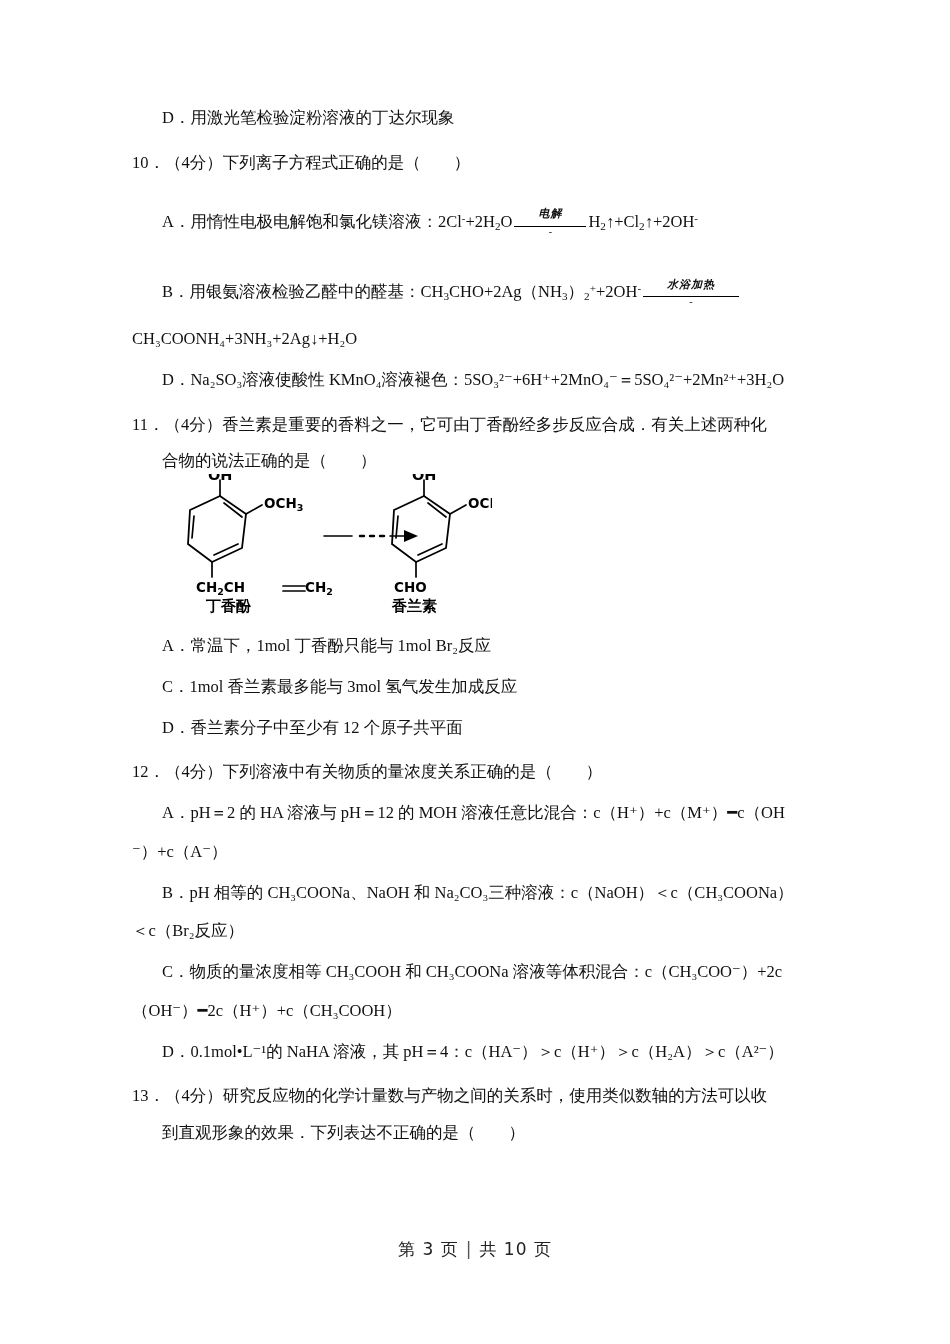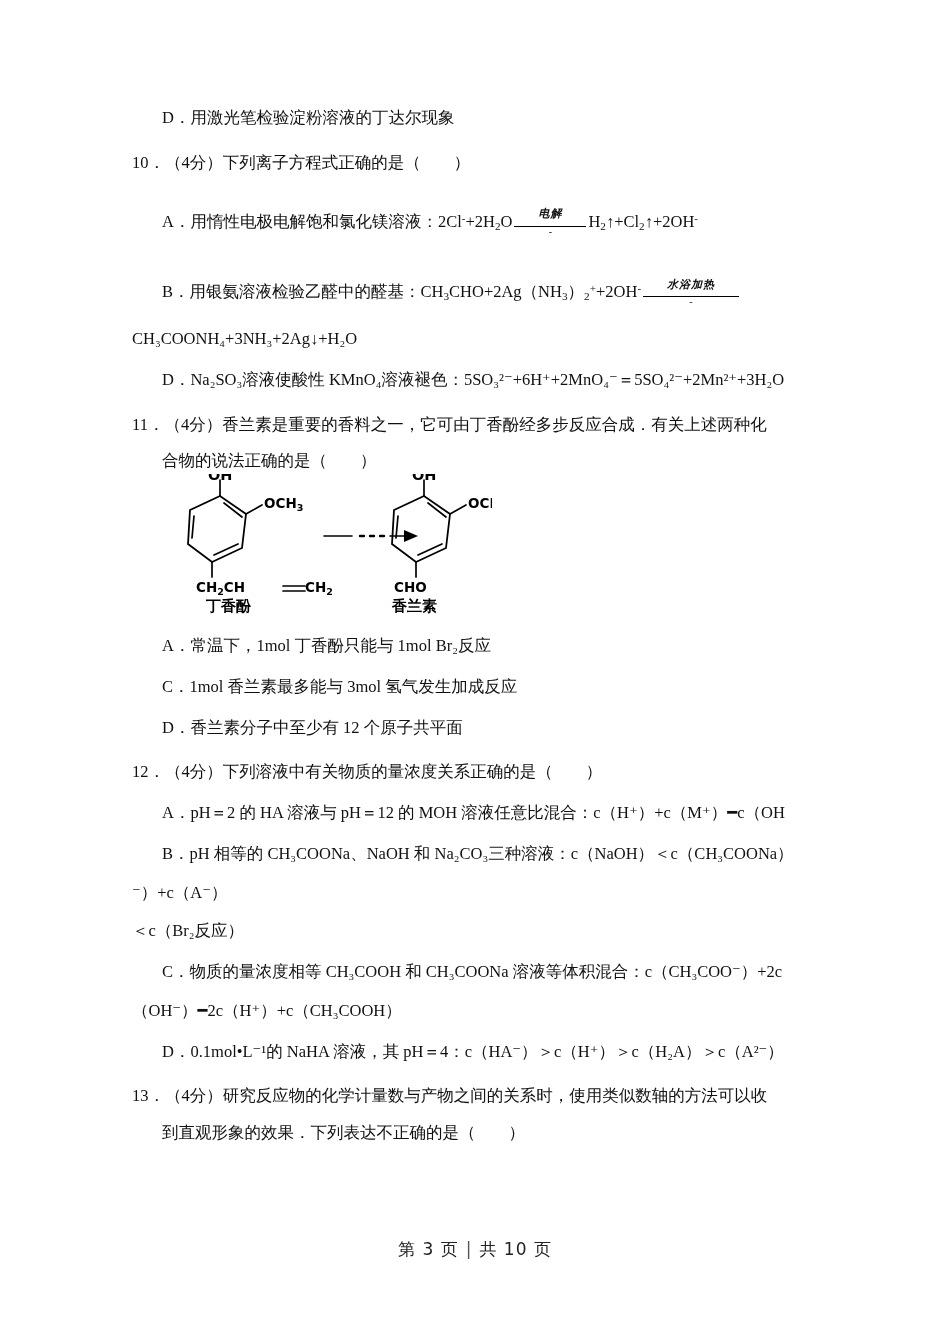--- a/index.html
+++ b/index.html
@@ -189,23 +189,23 @@
       </svg>
     </div>
 
     <p class="q-line opt" style="margin-top:20px;">A．常温下，1mol 丁香酚只能与 1mol Br₂反应</p>
     <p class="q-line opt">C．1mol 香兰素最多能与 3mol 氢气发生加成反应</p>
     <p class="q-line opt">D．香兰素分子中至少有 12 个原子共平面</p>
 
     <p class="q-line stem">12．（4分）下列溶液中有关物质的量浓度关系正确的是（        ）</p>
 
     <p class="q-line opt">A．pH＝2 的 HA 溶液与 pH＝12 的 MOH 溶液任意比混合：c（H⁺）+c（M⁺）━c（OH</p>
+    <p class="q-line opt-cont">⁻）+c（A⁻）</p>
+
     <p class="q-line opt">B．pH 相等的 CH₃COONa、NaOH 和 Na₂CO₃三种溶液：c（NaOH）＜c（CH₃COONa）</p>
-
-    <p class="q-line opt-cont">⁻）+c（A⁻）</p>
     <p class="q-line opt-cont">＜c（Br₂反应）</p>
 
     <p class="q-line opt">C．物质的量浓度相等 CH₃COOH 和 CH₃COONa 溶液等体积混合：c（CH₃COO⁻）+2c</p>
     <p class="q-line opt-cont">（OH⁻）━2c（H⁺）+c（CH₃COOH）</p>
 
     <p class="q-line opt">D．0.1mol•L⁻¹的 NaHA 溶液，其 pH＝4：c（HA⁻）＞c（H⁺）＞c（H₂A）＞c（A²⁻）</p>
 
     <p class="q-line stem">13．（4分）研究反应物的化学计量数与产物之间的关系时，使用类似数轴的方法可以收</p>
     <p class="q-line stem-cont">到直观形象的效果．下列表达不正确的是（        ）</p>
 

